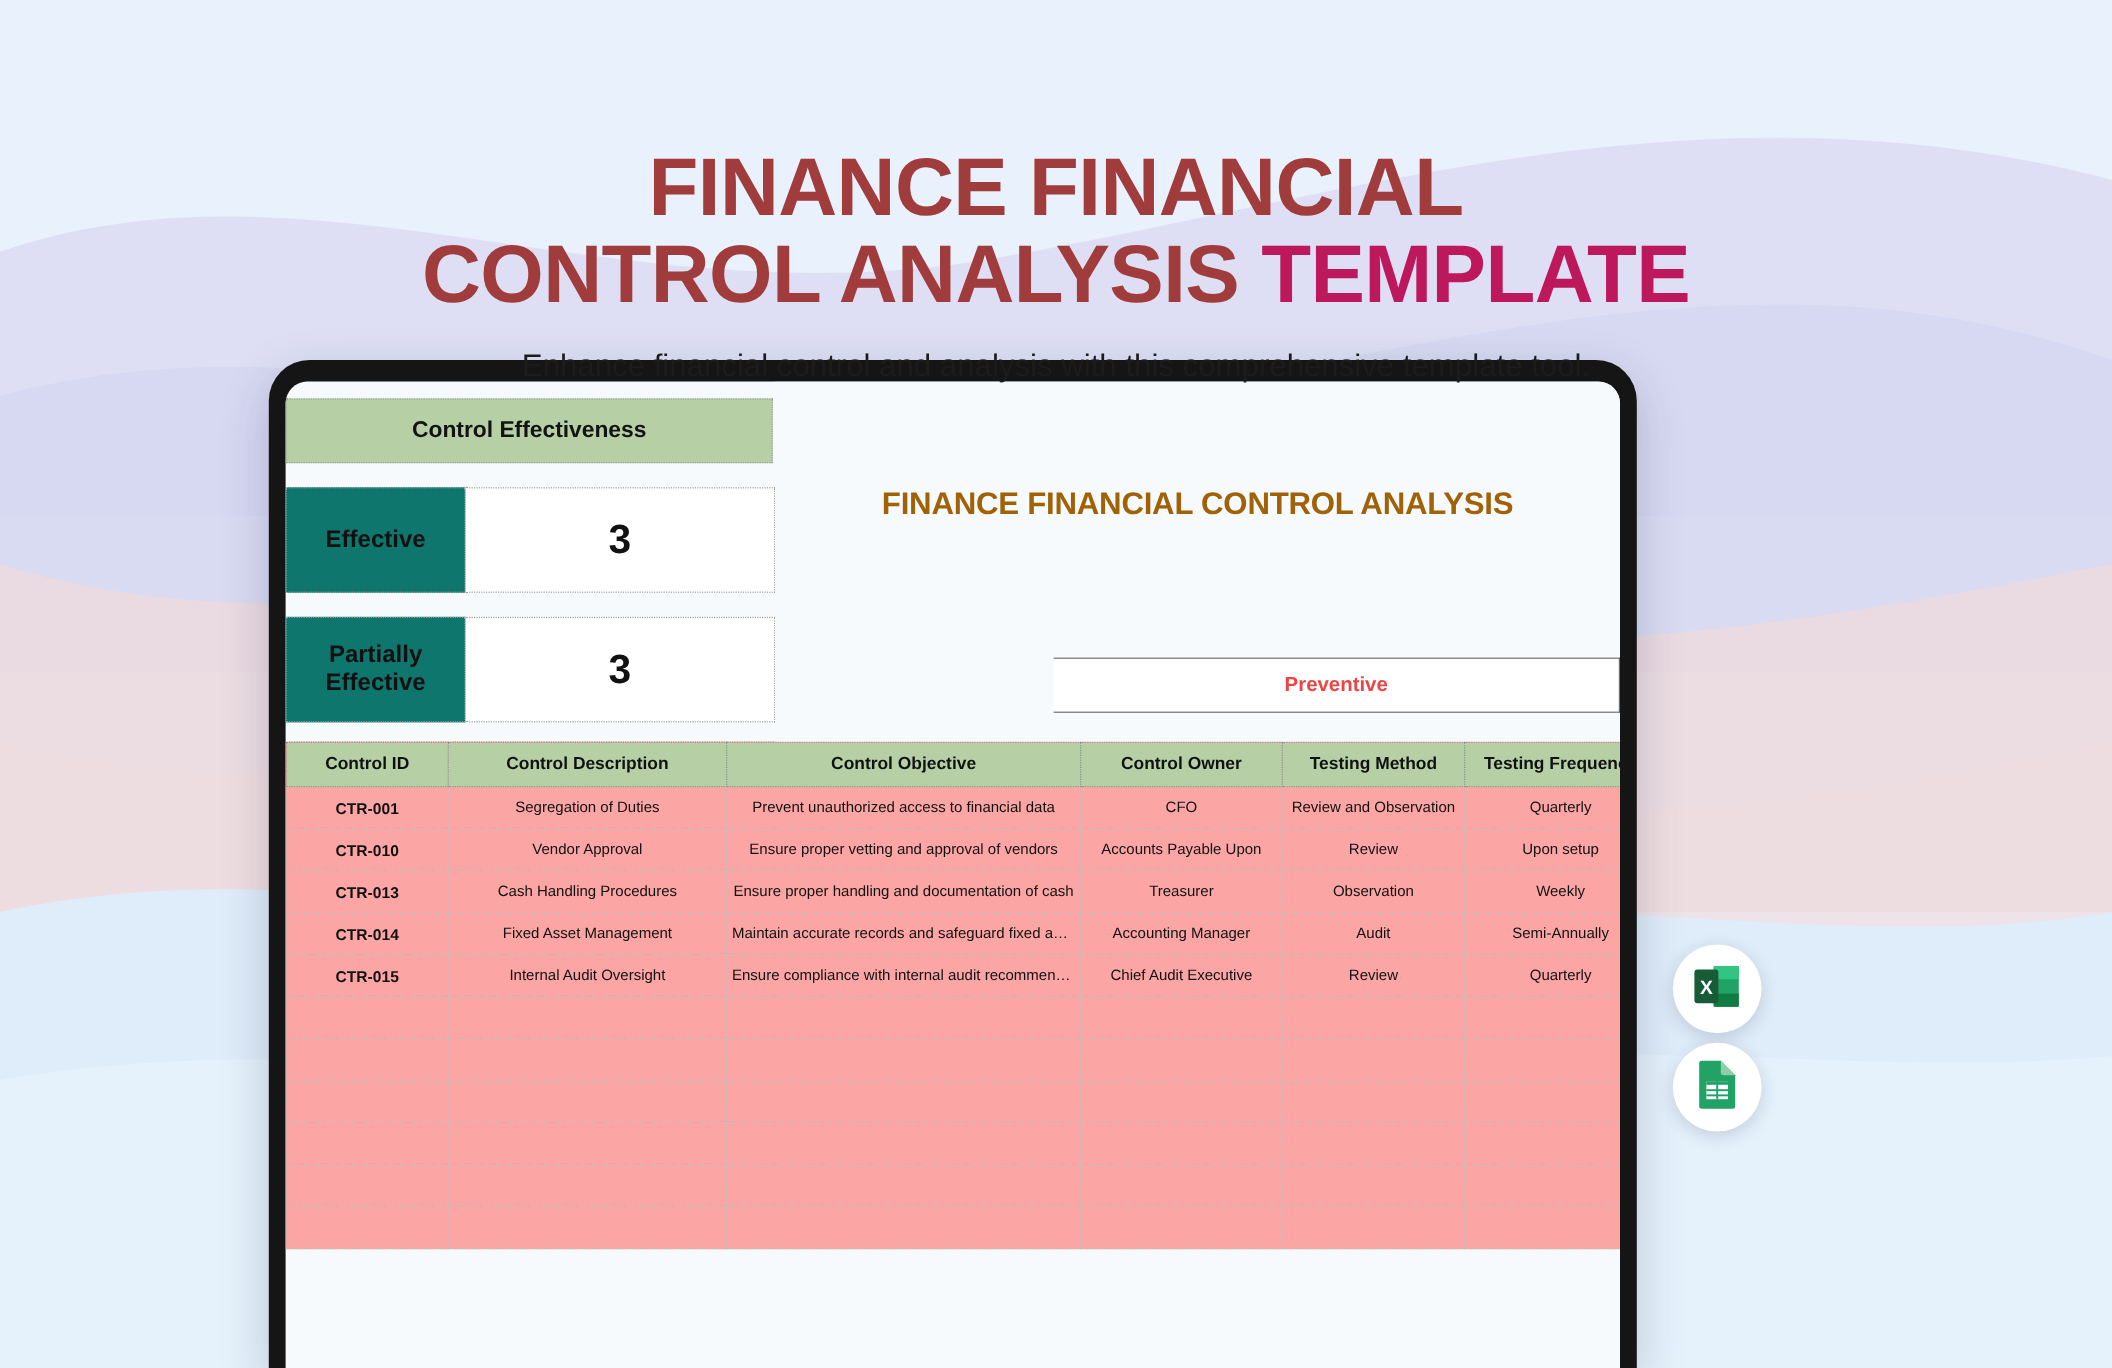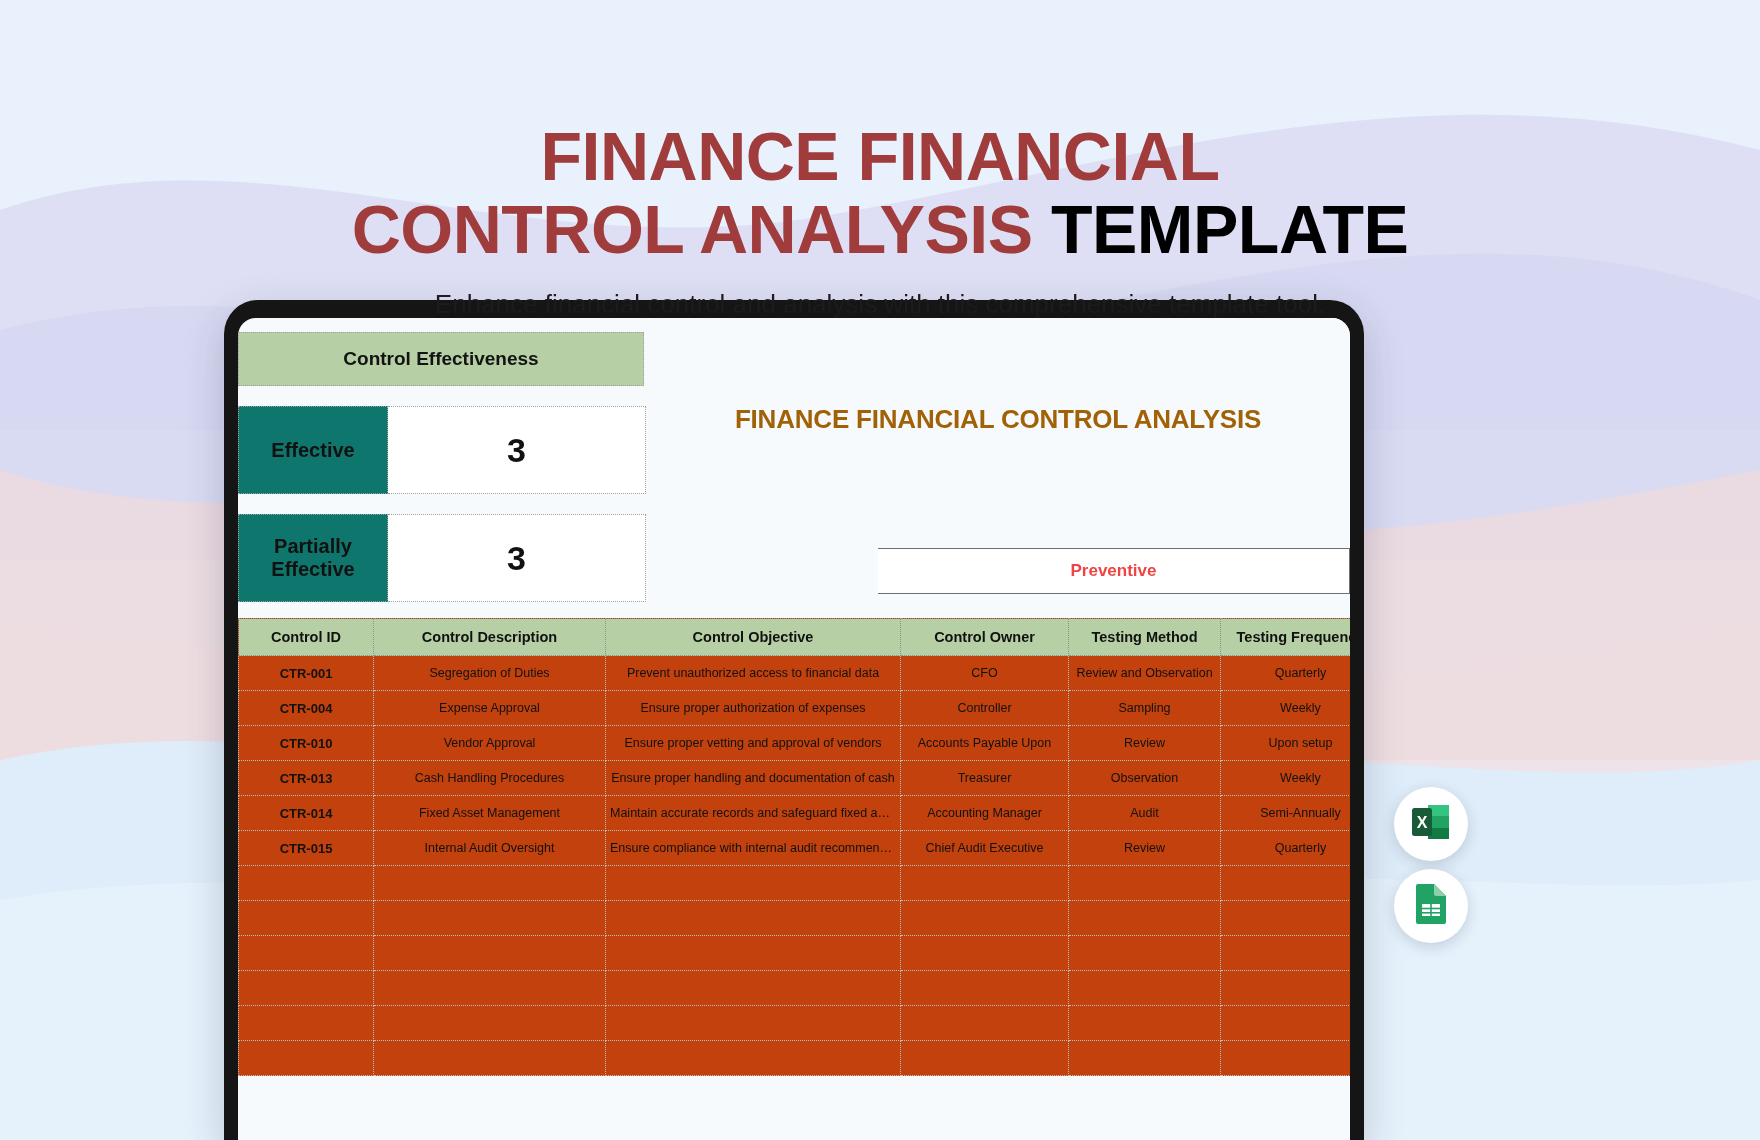--- a/index.html
+++ b/index.html
@@ -34,21 +34,21 @@
   }
   .title {
     font-size: 68px;
     font-weight: bold;
     line-height: 1.08;
     letter-spacing: -0.5px;
     color: #a03c3c;
     margin: 0;
     padding: 0 90px;
   }
-  .title .accent { color: #000000; }
+  .title .accent { color: #be185d; }
   .subtitle {
     margin: 22px 0 0 0;
     font-size: 26px;
     color: #1c1c1c;
     font-weight: 400;
   }
 
   
   .tablet {
     position: absolute;
@@ -177,21 +177,21 @@
     font-weight: bold;
     font-size: 17px;
     color: #ef4444;
   }
 
   
   table.grid {
     width: 100%;
     border-collapse: collapse;
     table-layout: fixed;
-    background: #c2410c;
+    background: #fca5a5;
   }
   table.grid th {
     background: #b6cfa4;
     color: #111;
     font-size: 14.5px;
     font-weight: bold;
     height: 36px;
     border: 1px dotted #8b938b;
     padding: 0 4px;
   }
@@ -307,28 +307,20 @@
         <tbody id="table-body">
             <tr>
               <td class="id">CTR-001</td>
               <td>Segregation of Duties</td>
               <td>Prevent unauthorized access to financial data</td>
               <td>CFO</td>
               <td>Review and Observation</td>
               <td>Quarterly</td>
             </tr>
             <tr>
-              <td class="id">CTR-004</td>
-              <td>Expense Approval</td>
-              <td>Ensure proper authorization of expenses</td>
-              <td>Controller</td>
-              <td>Sampling</td>
-              <td>Weekly</td>
-            </tr>
-            <tr>
               <td class="id">CTR-010</td>
               <td>Vendor Approval</td>
               <td>Ensure proper vetting and approval of vendors</td>
               <td>Accounts Payable Upon</td>
               <td>Review</td>
               <td>Upon setup</td>
             </tr>
             <tr>
               <td class="id">CTR-013</td>
               <td>Cash Handling Procedures</td>

